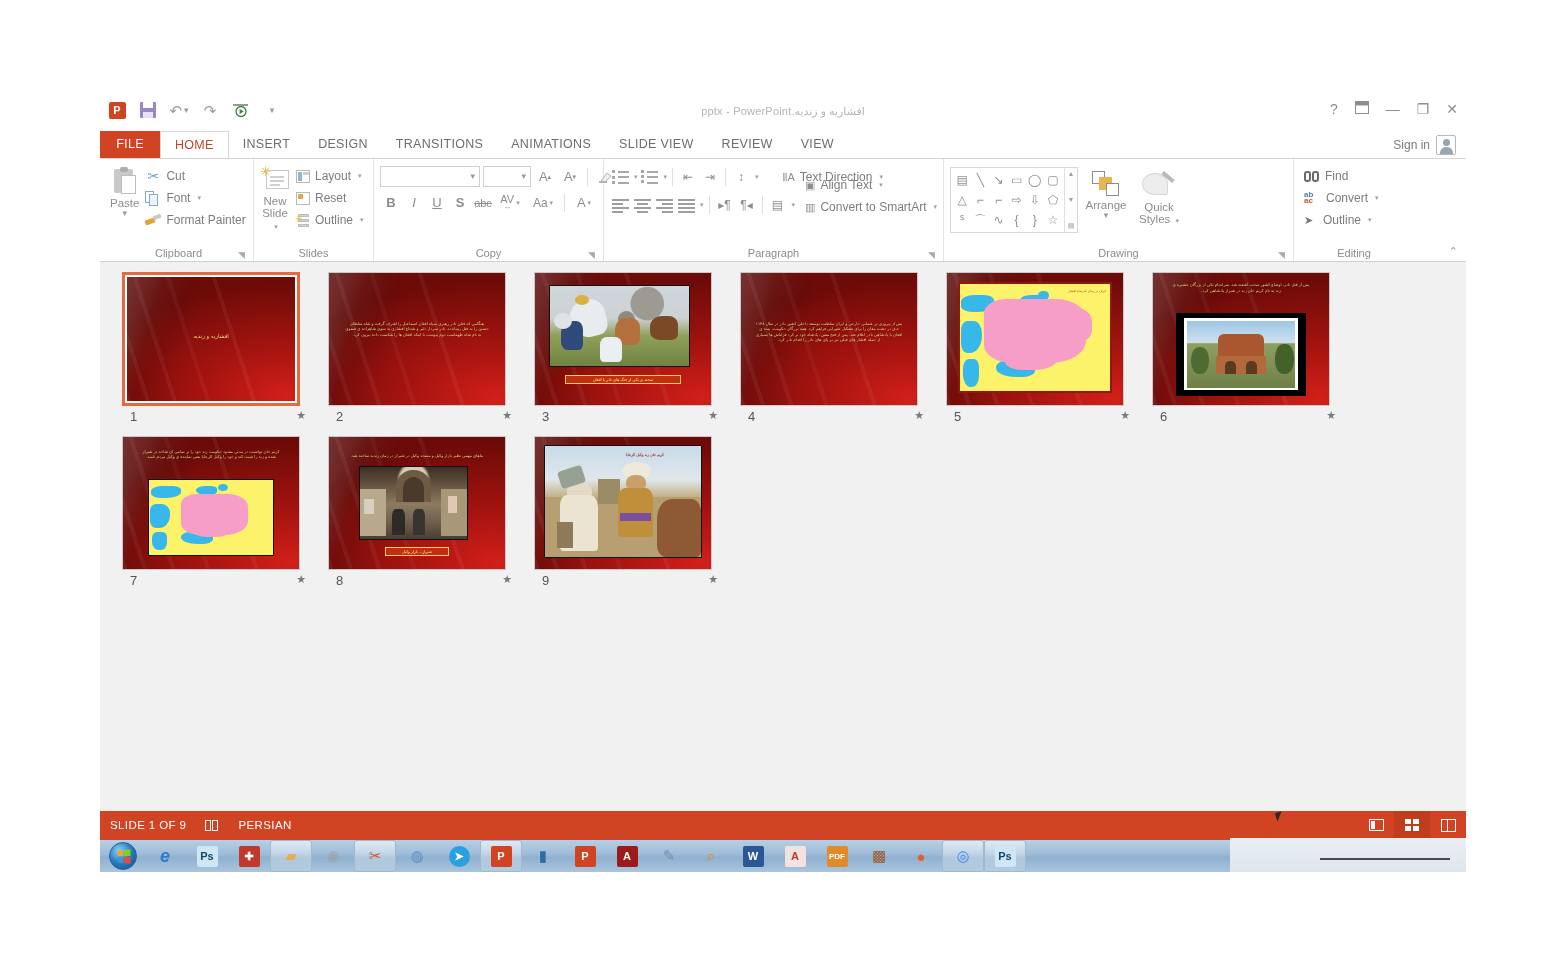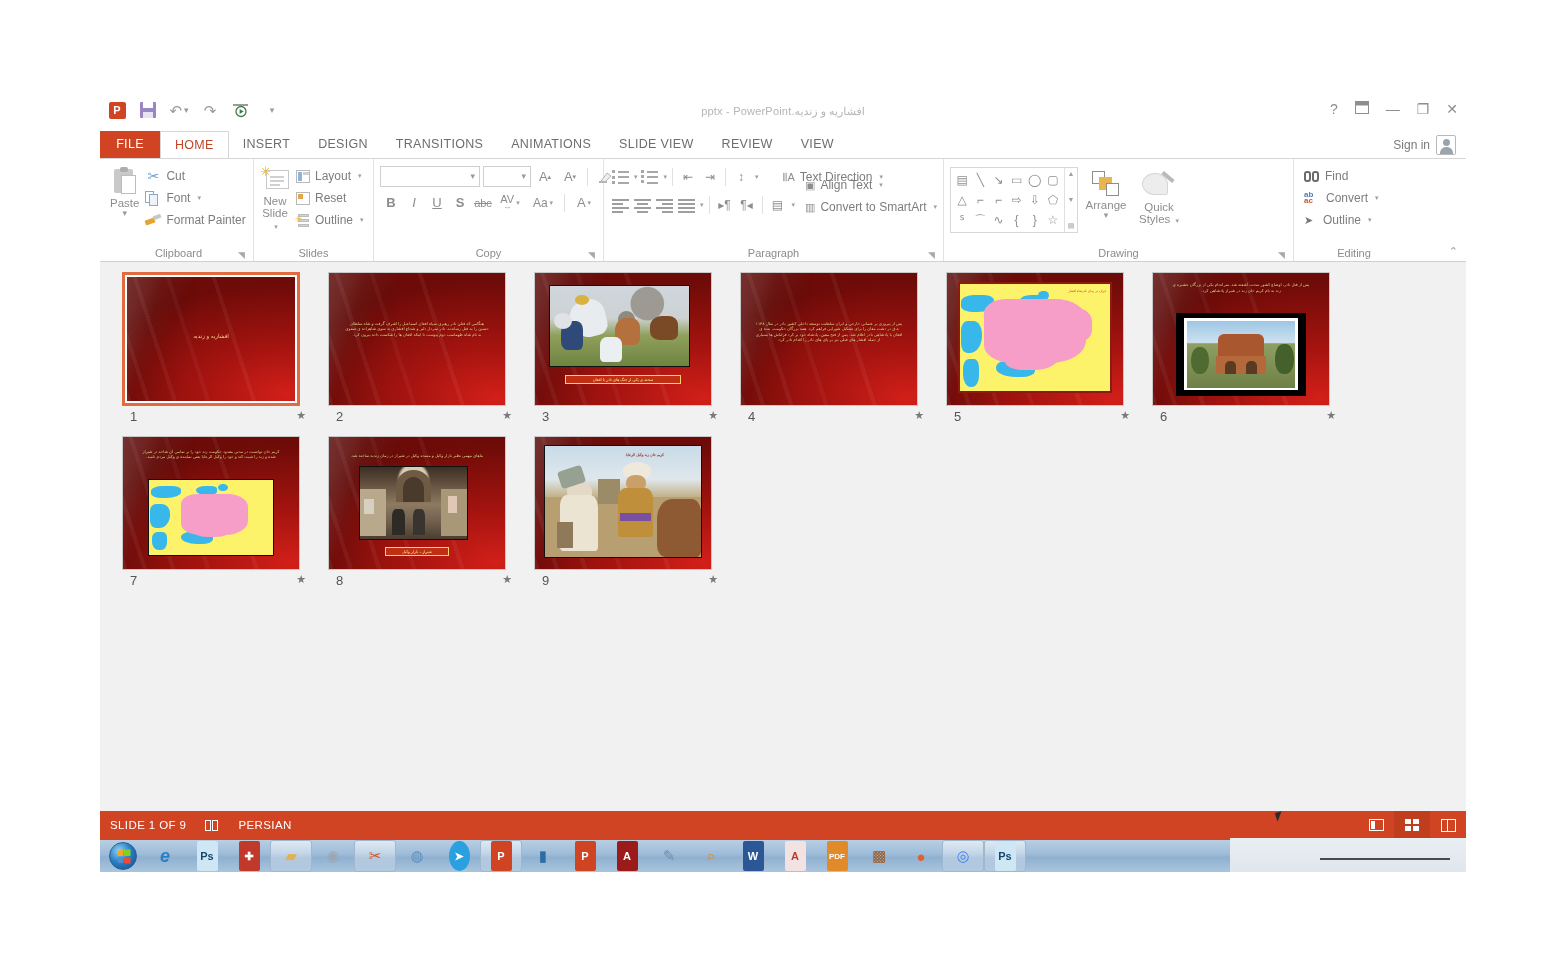--- a/index.html
+++ b/index.html
@@ -279,21 +279,21 @@
   .orb {
     width:28px; height:28px; border-radius:50%;
     background:radial-gradient(circle at 35% 30%, #8fd3f7 0%, #2a7fc4 45%, #0d4f8b 100%);
     border:1px solid #2a5f91; display:flex; align-items:center; justify-content:center;
   }
   .orb .flag { width:13px; height:13px; display:grid; grid-template-columns:1fr 1fr; grid-template-rows:1fr 1fr; gap:1px; transform:perspective(16px) rotateY(-14deg); }
   .orb .flag i { display:block; }
   .tb-item { width:42px; height:32px; display:flex; align-items:center; justify-content:center; }
   .tb-item.boxed { border:1px solid #9fb8cf; background:linear-gradient(180deg,rgba(255,255,255,.55),rgba(255,255,255,.12)); border-radius:3px; }
   .tb-icon { width:24px; height:24px; display:flex; align-items:center; justify-content:center; font-size:15px; }
-  .sq-ic { width:21px; height:30px; border-radius:2px; display:flex; align-items:center; justify-content:center; color:#fff; font-size:11px; font-weight:bold; }
+  .sq-ic { width:21px; height:21px; border-radius:2px; display:flex; align-items:center; justify-content:center; color:#fff; font-size:11px; font-weight:bold; }
   .tray {
     position:absolute; left:1230px; top:838px; width:236px; height:34px;
     background:linear-gradient(180deg,#e9eef3 0%, #dfe6ed 100%);
   }
   .tray-line { position:absolute; left:90px; top:20px; width:130px; height:2px; background:#4a4a4a; }
   .cursor-ar { position:absolute; left:1276px; top:812px; width:0; height:0;
      border-left:7px solid #2b2b2b; border-bottom:9px solid transparent; border-top:0 solid transparent; transform:rotate(-18deg); }
 </style>
 </head>
 <body>

